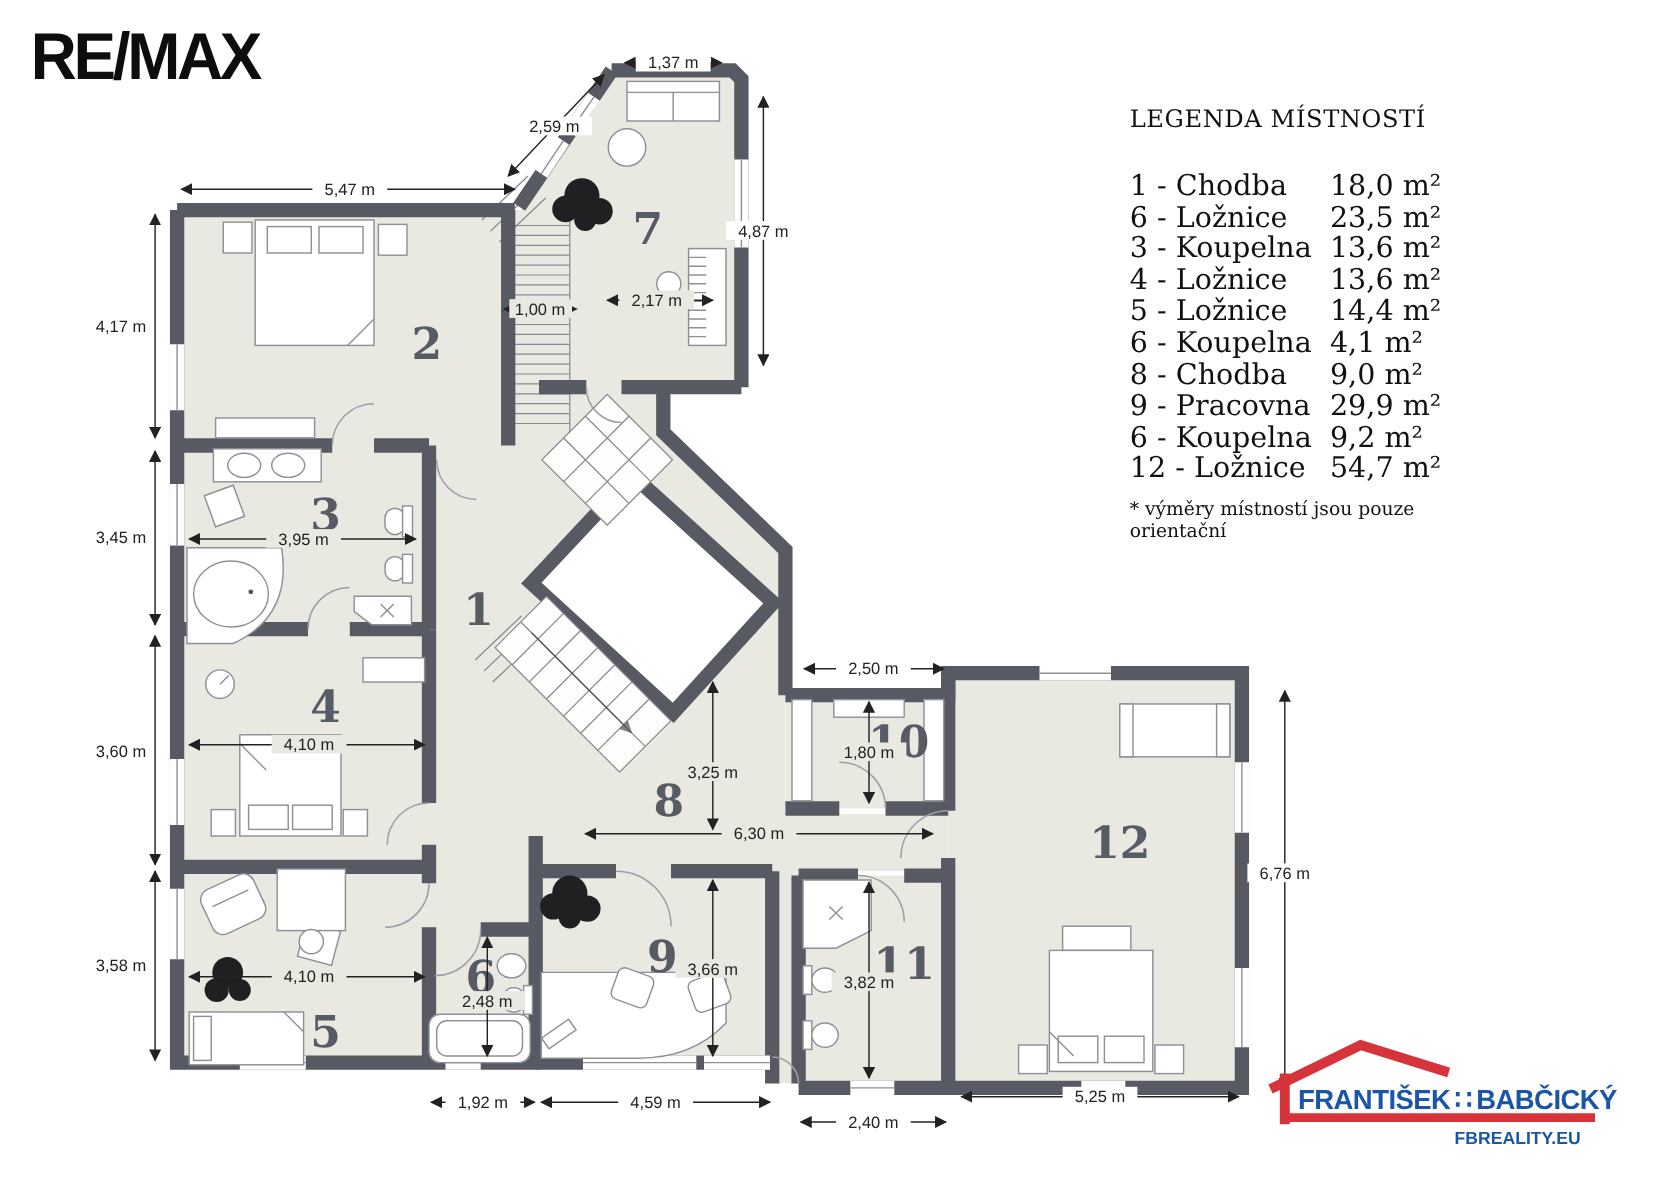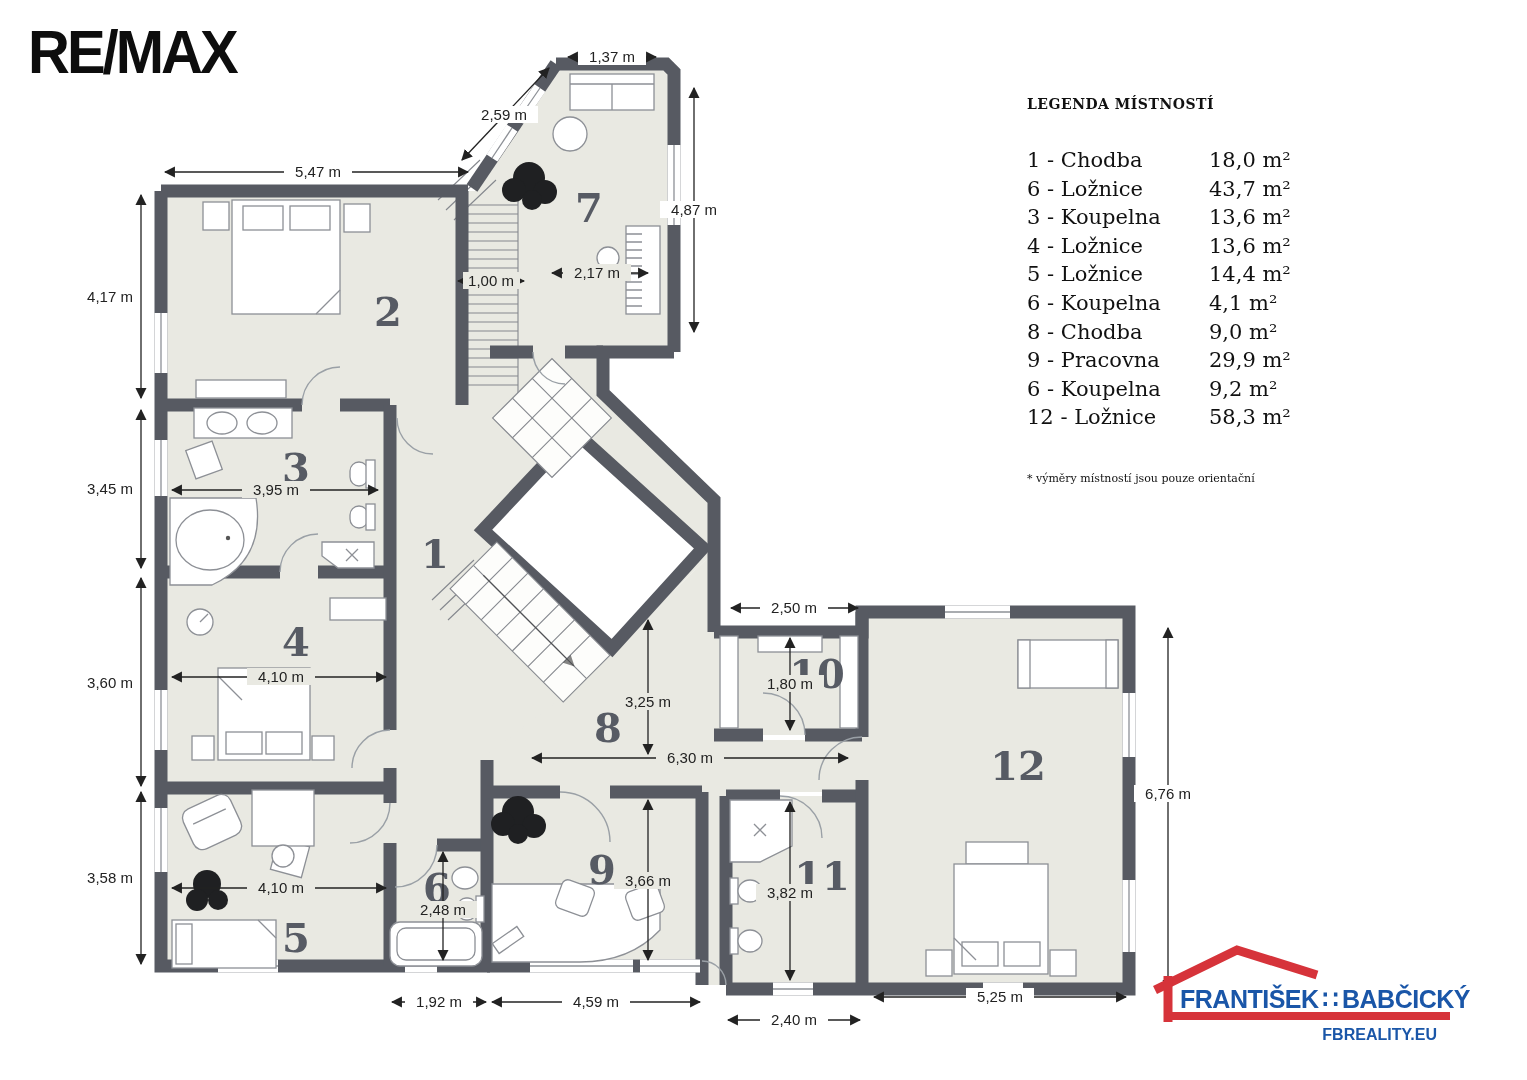--- a/index.html
+++ b/index.html
@@ -5,26 +5,26 @@
   html,body{margin:0;padding:0;background:#fff;}
   .canvas{position:relative;width:1527px;height:1080px;background:#ffffff;overflow:hidden;
           font-family:"Liberation Sans",sans-serif;}
   
   .remax{position:absolute;left:28px;top:18px;font-family:"Liberation Sans",sans-serif;
          font-weight:800;font-size:58px;letter-spacing:-3px;color:#0d0d0d;transform:scaleY(1.04);}
   .fblogo{position:absolute;left:1150px;top:930px;width:377px;height:150px;}
   
   .legend{position:absolute;left:1027px;top:96px;width:330px;color:#111;
           font-family:"DejaVu Serif","Liberation Serif",serif;}
-  .legend h2{margin:0 0 34px 0;font-size:14px;font-weight:700;letter-spacing:.5px;}
+  .legend h2{margin:0 0 34px 0;font-size:22px;font-weight:400;letter-spacing:.5px;}
   .legend ul{list-style:none;margin:0;padding:0;}
-  .legend li{display:flex;font-size:21px;line-height:28.6px;}
+  .legend li{display:flex;font-size:26px;line-height:28.6px;}
   .legend .lname{width:182px;}
   .legend .larea{flex:0 0 auto;}
-  .legend .foot{margin-top:40px;font-size:11px;}
+  .legend .foot{margin-top:12px;font-size:17px;}
   
   svg text{font-family:"Liberation Sans",sans-serif;}
   .floor{fill:#e9e9e2;stroke:none;}
   .wall{stroke:#575a62;stroke-width:13;fill:none;}
   .void{fill:#ffffff;stroke:#575a62;stroke-width:13;}
   .furn{fill:#ffffff;stroke:#8d9096;stroke-width:1.3;}
   .thin{stroke:#8d9096;stroke-width:1.3;fill:none;}
   .stair{fill:#fdfdfb;stroke:#85888e;stroke-width:1.1;}
   .srail{stroke:#85888e;stroke-width:1.1;fill:none;}
   .winw{stroke:#ffffff;stroke-width:13;}
@@ -49,21 +49,21 @@
   
   <div class="legend">
     <h2>LEGENDA MÍSTNOSTÍ</h2>
     <ul>
       <li>
           <span class="lname">1 - Chodba</span>
           <span class="larea">18,0 m²</span>
         </li>
       <li>
           <span class="lname">6 - Ložnice</span>
-          <span class="larea">43,7 m²</span>
+          <span class="larea">23,5 m²</span>
         </li>
       <li>
           <span class="lname">3 - Koupelna</span>
           <span class="larea">13,6 m²</span>
         </li>
       <li>
           <span class="lname">4 - Ložnice</span>
           <span class="larea">13,6 m²</span>
         </li>
       <li>
@@ -81,21 +81,21 @@
       <li>
           <span class="lname">9 - Pracovna</span>
           <span class="larea">29,9 m²</span>
         </li>
       <li>
           <span class="lname">6 - Koupelna</span>
           <span class="larea">9,2 m²</span>
         </li>
       <li>
           <span class="lname">12 - Ložnice</span>
-          <span class="larea">58,3 m²</span>
+          <span class="larea">54,7 m²</span>
         </li>
     </ul>
     <div class="foot">* výměry místností jsou pouze orientační</div>
   </div>
 
   
   <svg width="1527" height="1080" viewBox="0 0 1527 1080">
     <defs>
       <marker id="ar" viewBox="0 0 10 10" refX="9" refY="5" markerWidth="8.5" markerHeight="8.5" orient="auto-start-reverse">
           <path d="M0,0 L10,5 L0,10 z" fill="#222"></path>

